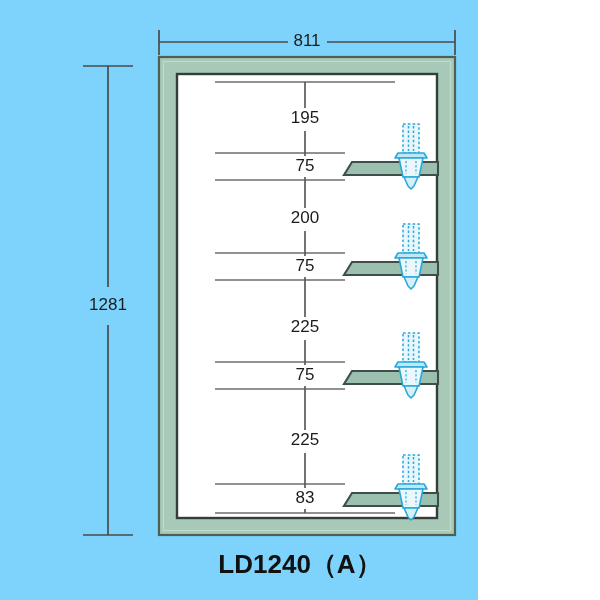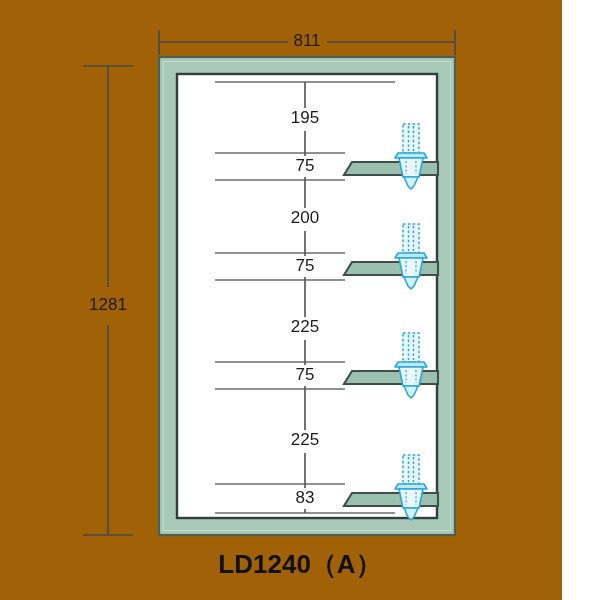--- a/index.html
+++ b/index.html
@@ -2,23 +2,23 @@
 <html><head>
 <meta charset="utf-8">
 <style>
   html, body {
     margin: 0;
     padding: 0;
     background: #ffffff;
   }
   #stage {
     position: relative;
-    width: 562px;
+    width: 478px;
     height: 600px;
-    background: #a16207;
+    background: #7dd3fc;
     overflow: hidden;
     font-family: "Liberation Sans", sans-serif;
   }
   #stage svg {
     position: absolute;
     left: 0;
     top: 0;
   }
   .dimtext {
     font-family: "Liberation Sans", sans-serif;

